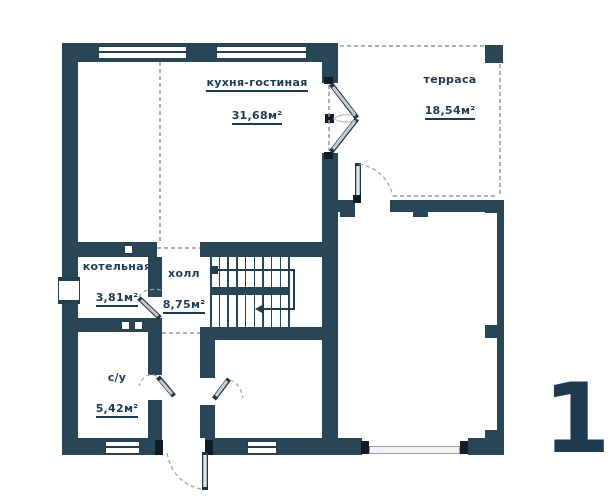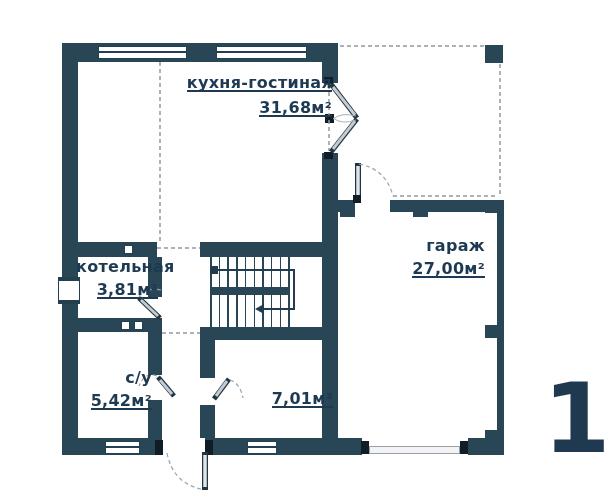--- a/index.html
+++ b/index.html
@@ -11,23 +11,23 @@
   .win{position:absolute;background:#ffffff;border:1px solid #22404f;box-sizing:border-box;}
   .win::before{content:"";display:block;height:2px;background:#22404f;margin-top:4px;}
   .winv{position:absolute;background:#ffffff;border:1px solid #22404f;
         border-top:4px solid #22404f;border-bottom:4px solid #22404f;box-sizing:border-box;}
   .gate{position:absolute;background:#f2f3f4;border:1px solid #9aa0a5;box-sizing:border-box;}
   .steps{position:absolute;background:repeating-linear-gradient(90deg,
          #284656 0,#284656 1.5px,transparent 1.5px,transparent 8.7px);}
   .dark-line{position:absolute;background:#223c4e;}
   .arrow-head{position:absolute;width:0;height:0;border-top:5px solid transparent;
          border-bottom:5px solid transparent;border-right:9px solid #223c4e;}
-  .label{position:absolute;text-align:right;color:#1e3a52;font-weight:700;
-         font-size:16px;line-height:14px;letter-spacing:0.3px;}
-  .label .rarea{margin-top:9px;}
+  .label{position:absolute;text-align:center;color:#1e3a52;font-weight:700;
+         font-size:11px;line-height:14px;letter-spacing:0.3px;}
+  .label .rarea{margin-top:17px;}
   .u{display:inline-block;border-bottom:2px solid #1e3a52;padding-bottom:0px;}
   #floor-num{position:absolute;left:543px;top:370px;width:60px;text-align:center;
          color:#1f3a50;font-size:97px;line-height:1;font-weight:800;}
   svg.overlay{position:absolute;left:0;top:0;}
 </style>
 </head>
 <body>
 
 <div id="plan">
 
@@ -125,37 +125,40 @@
       <path d="M359,164 Q386,169 393,196"></path>
       <path d="M167,453 Q173,483 201,489"></path>
     </g>
   </svg>
 
   <div class="label" style="left:182px;top:76px;width:150px">
     <div><span class="u">кухня-гостиная</span></div>
     <div class="rarea"><span class="u">31,68м²</span></div>
   </div>
 
+  <div class="label" style="left:400px;top:73px;width:100px">
+    <div>терраса</div>
+    <div class="rarea"><span class="u">18,54м²</span></div>
+  </div>
 
-  <div class="label" style="left:385px;top:239px;width:100px">
-    <div>гараж</div>
-    <div class="rarea"><span class="u">27,00м²</span></div>
-  </div>
 
   <div class="label" style="left:76px;top:260px;width:82px">
     <div>котельная</div>
     <div class="rarea"><span class="u">3,81м²</span></div>
   </div>
 
+  <div class="label" style="left:152px;top:267px;width:64px">
+    <div>холл</div>
+    <div class="rarea"><span class="u">8,75м²</span></div>
+  </div>
 
   <div class="label" style="left:82px;top:371px;width:70px">
     <div>с/у</div>
     <div class="rarea"><span class="u">5,42м²</span></div>
   </div>
 
 
   <div class="label" style="left:213px;top:383px;width:120px">
-    <div class="rarea"><span class="u">7,01м²</span></div>
   </div>
 
   <div id="floor-num">1</div>
 
 </div>
 
 </body></html>

